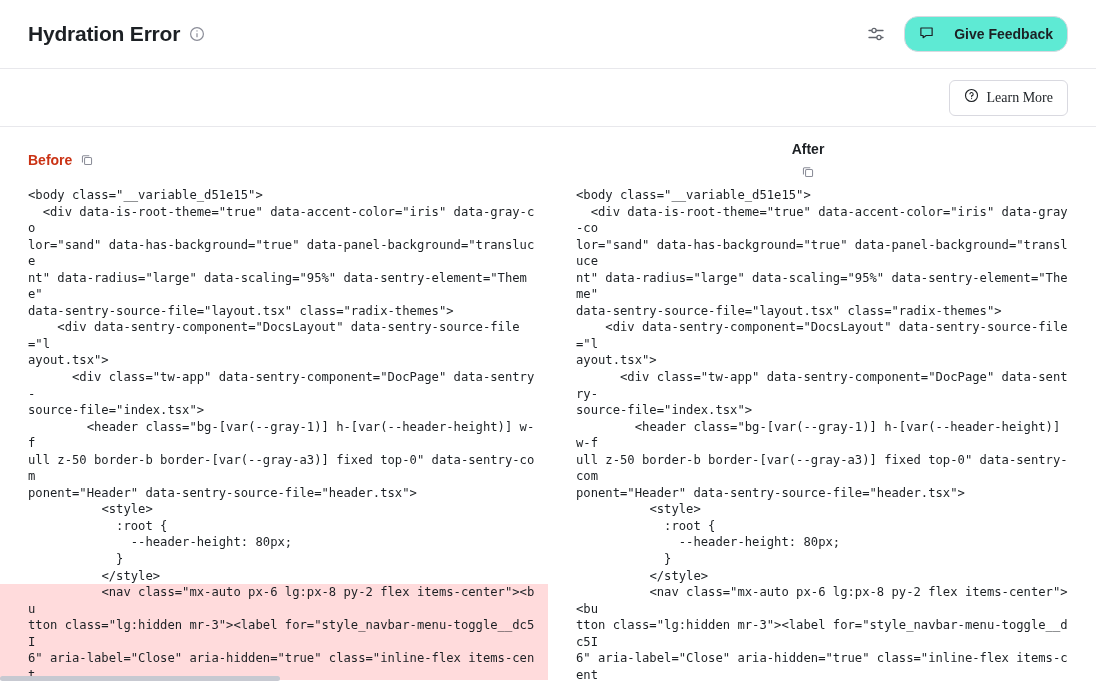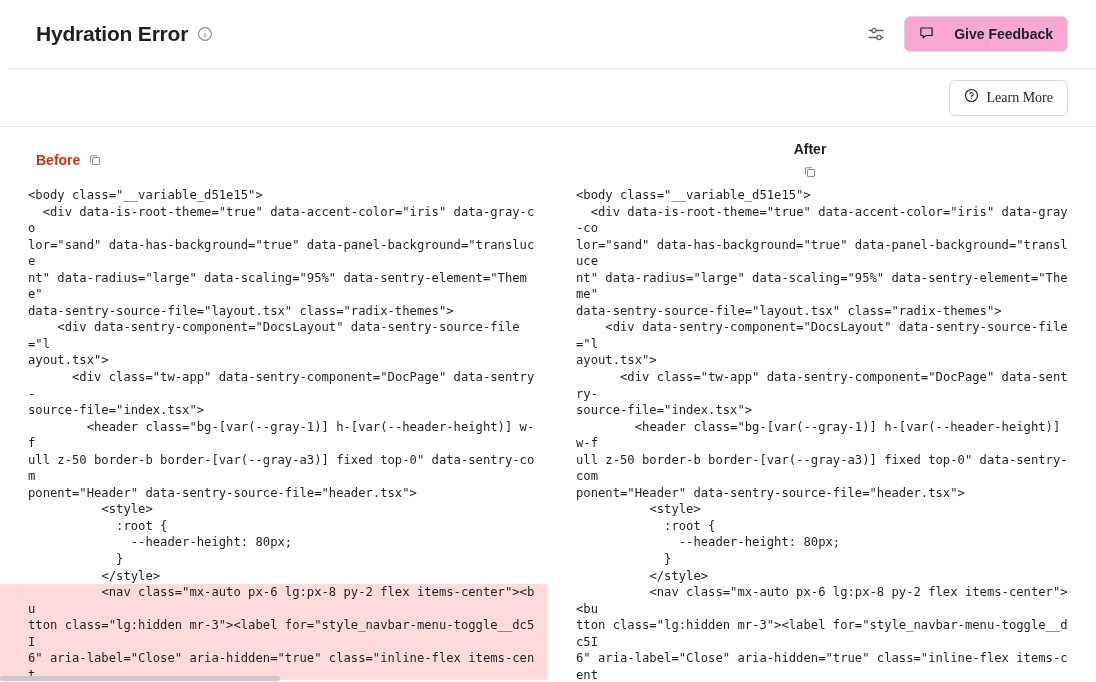--- a/index.html
+++ b/index.html
@@ -14,21 +14,20 @@
   .app { width: 1096px; height: 682px; position: relative; }
 
   
   .header {
     height: 69px;
     display: flex;
     align-items: center;
     padding: 0 28px;
     border-bottom: 1px solid #e8e8ec;
     background: #fff;
-    margin-left: 8px;
   }
   .title-wrap { display: flex; align-items: center; gap: 9px; }
   .page-title {
     font-size: 21px;
     font-weight: bold;
     letter-spacing: -0.2px;
     color: #1c2024;
   }
   .info-icon {
     width: 16px; height: 16px;
@@ -44,22 +43,22 @@
     cursor: pointer;
     background: transparent;
     border: none;
   }
   .feedback-btn {
     display: inline-flex; align-items: center; gap: 20px;
     height: 36px;
     padding: 0 14px;
     margin-left: 12px;
     border: 1px solid #d9d9e0;
-    border-radius: 6px;
-    background: #f9a8d4;
+    border-radius: 14px;
+    background: #5eead4;
     font-size: 14px;
     font-weight: bold;
     color: #1c2024;
     cursor: pointer;
   }
 
   
   .tabbar {
     height: 58px;
     display: flex;
@@ -101,21 +100,21 @@
     background: #fff;
     font-size: 14px;
     color: #1c2024;
     cursor: pointer;
     font-family: Liberation Serif, serif;
   }
 
   
   .diff-labels {
     display: flex;
-    padding: 14px 28px 8px 36px;
+    padding: 14px 28px 8px 28px;
   }
   .diff-label-col {
     flex: 1 1 50%;
     display: flex;
     align-items: center;
     gap: 8px;
     min-width: 0;
   }
   .diff-label-col.right { justify-content: flex-end; flex-direction: column; }
   .label-before { color: #ca3214; font-size: 14px; font-weight: bold; }

